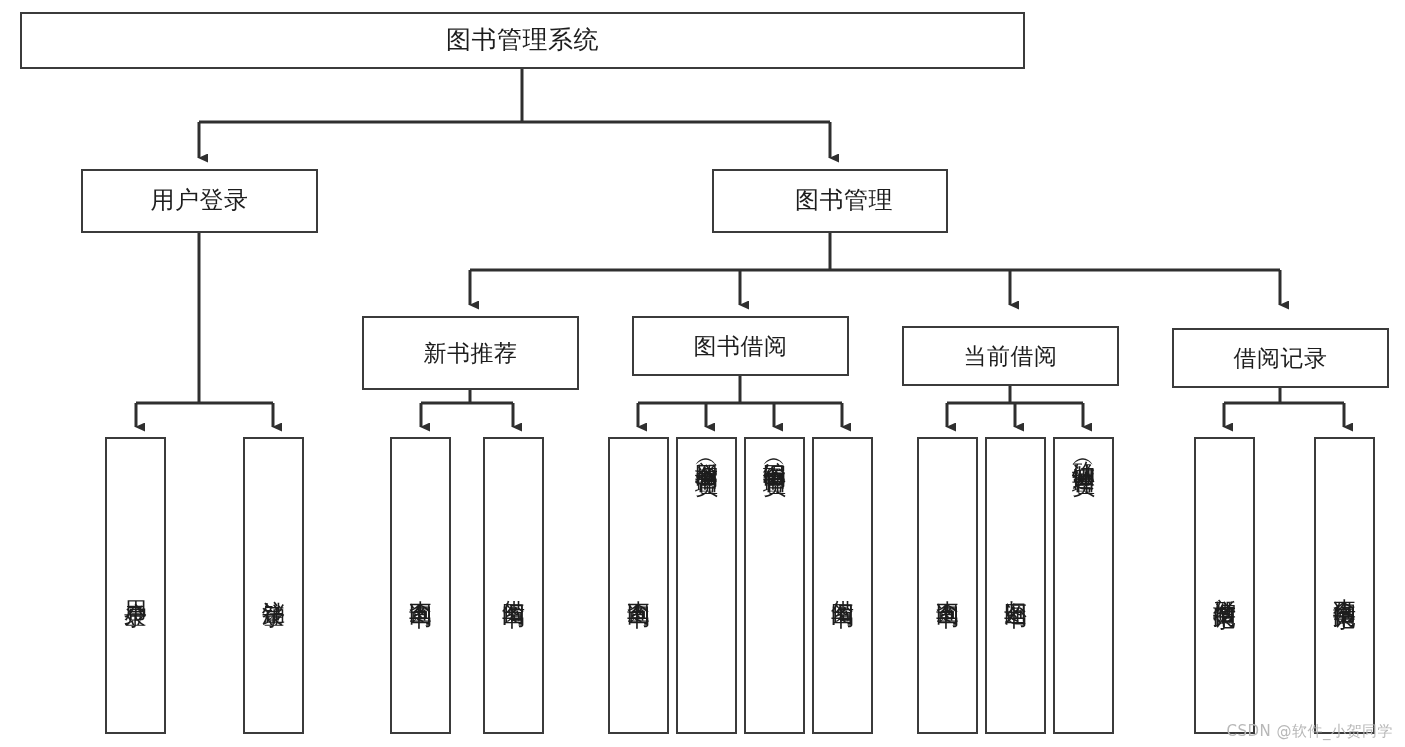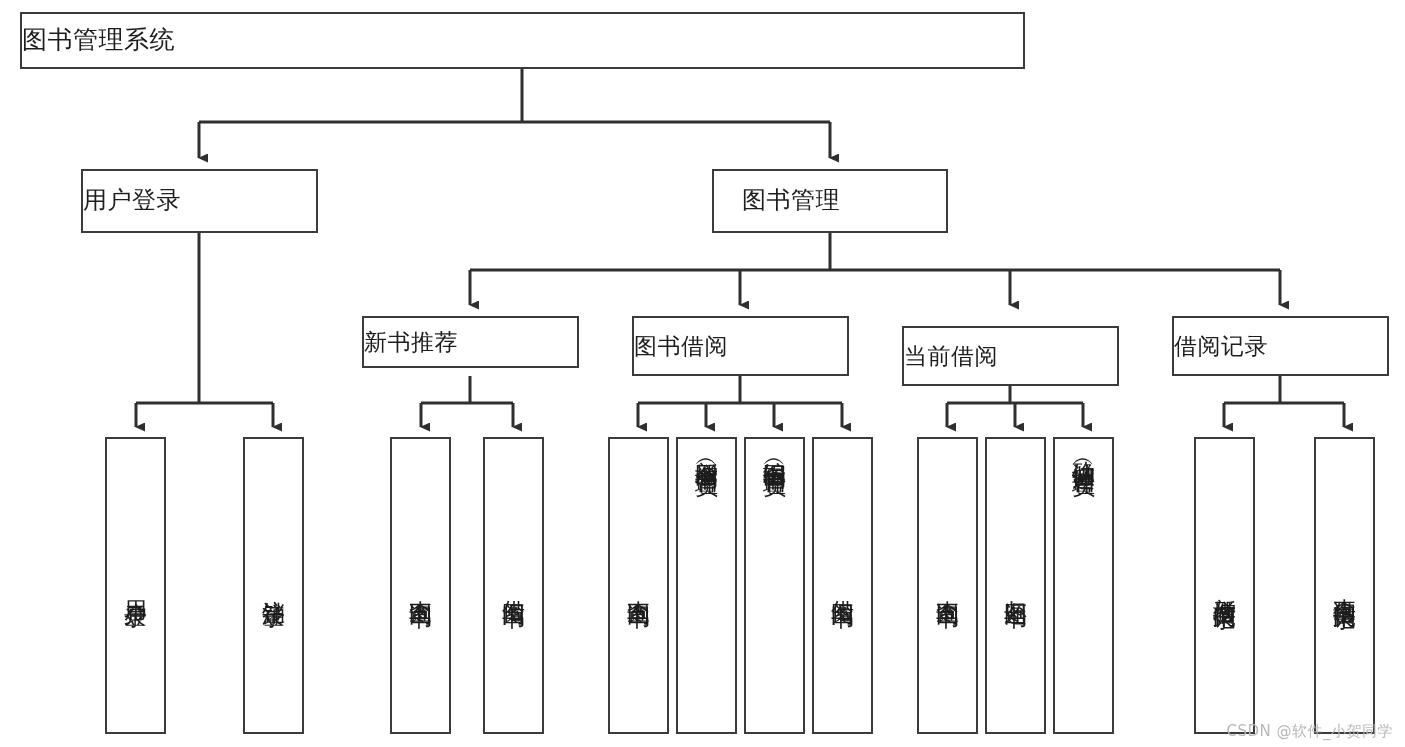--- a/index.html
+++ b/index.html
@@ -28,21 +28,21 @@
     height: 747px;
     display: block;
   }
   .node-box {
     position: absolute;
     box-sizing: border-box;
     background: #ffffff;
     border: 2.5px solid #3b3b3b;
     display: flex;
     align-items: center;
-    justify-content: flex-start;
+    justify-content: center;
     overflow: hidden;
   }
   .node-label-h {
     font-size: 23px;
     color: #1d1d1d;
     line-height: 1.15;
     white-space: nowrap;
     letter-spacing: 0.5px;
   }
   .node-box.root .node-label-h { font-size: 25px; }
@@ -149,33 +149,33 @@
   </div>
 
   <div class="node-box level2" style="left:81px; top:169px; width:237px; height:64px;">
     <span class="node-label-h">用户登录</span>
   </div>
 
   <div class="node-box level2" style="left:712px; top:169px; width:236px; height:64px;padding-left:28px;">
     <span class="node-label-h">图书管理</span>
   </div>
 
-  <div class="node-box level3" style="left:362px; top:316px; width:217px; height:52px;">
+  <div class="node-box level3" style="left:362px; top:316px; width:217px; height:74px;">
     <span class="node-label-h">新书推荐</span>
   </div>
 
   <div class="node-box level3" style="left:632px; top:316px; width:217px; height:60px;">
     <span class="node-label-h">图书借阅</span>
   </div>
 
   <div class="node-box level3" style="left:902px; top:316px; width:217px; height:60px;margin-top:10px;">
     <span class="node-label-h">当前借阅</span>
   </div>
 
-  <div class="node-box level3" style="left:1172px; top:316px; width:217px; height:60px;">
+  <div class="node-box level3" style="left:1172px; top:328px; width:217px; height:60px;">
     <span class="node-label-h">借阅记录</span>
   </div>
 
   <div class="node-box leaf centered" style="left:105px; top:437px; width:61px; height:297px;">
     <span class="node-label-v">用户登录</span>
   </div>
 
   <div class="node-box leaf centered" style="left:243px; top:437px; width:61px; height:297px;">
     <span class="node-label-v">注销登录</span>
   </div>

